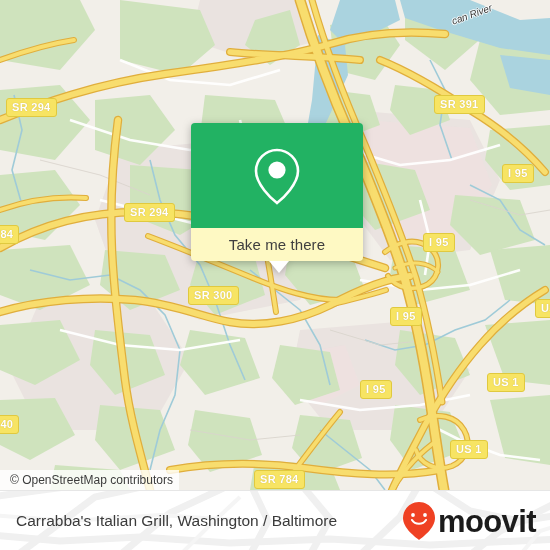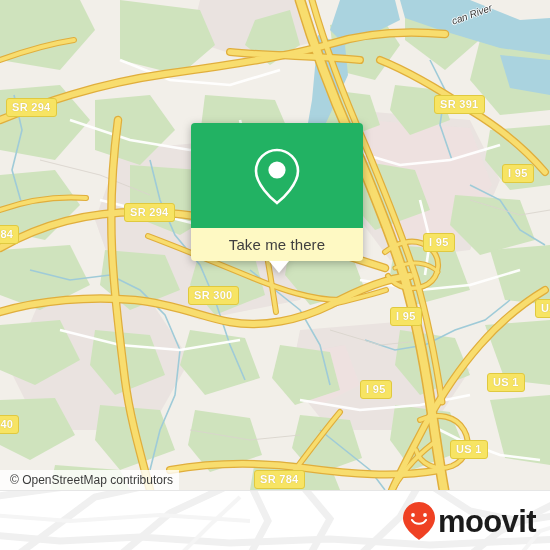--- a/index.html
+++ b/index.html
@@ -323,20 +323,23 @@
         <path d="M430 -6 L470 20 L520 30 L560 24"></path>
         <path d="M-10 44 L60 50 L140 46 L230 52 L330 48 L430 54 L560 48"></path>
         <path d="M470 64 L500 40 L560 10"></path>
       </g>
       <g stroke="#f5f5f5" stroke-width="4" fill="none">
         <path d="M-10 24 L70 30 L160 24 L250 30"></path>
         <path d="M180 64 L210 34 L240 6"></path>
         <path d="M520 64 L540 40 L560 34"></path>
       </g>
     </svg>
+    <div class="footer-title">
+      <span>Carrabba's Italian Grill, Washington / Baltimore</span>
+    </div>
     <div class="brand">
       <svg width="34" height="40" viewBox="0 0 34 40" xmlns="http://www.w3.org/2000/svg">
         <path d="M17 1 C8.2 1 1 8.2 1 17 C1 27 13 36 17 39 C21 36 33 27 33 17 C33 8.2 25.8 1 17 1 Z" fill="#ef4123"></path>
         <circle cx="11" cy="14" r="1.9" fill="#ffffff"></circle>
         <circle cx="23" cy="14" r="1.9" fill="#ffffff"></circle>
         <path d="M10 19 C13 24 21 24 24 19" fill="none" stroke="#ffffff" stroke-width="2.1" stroke-linecap="round"></path>
       </svg>
       <span class="brand-word">moovit</span>
     </div>
   </div>

